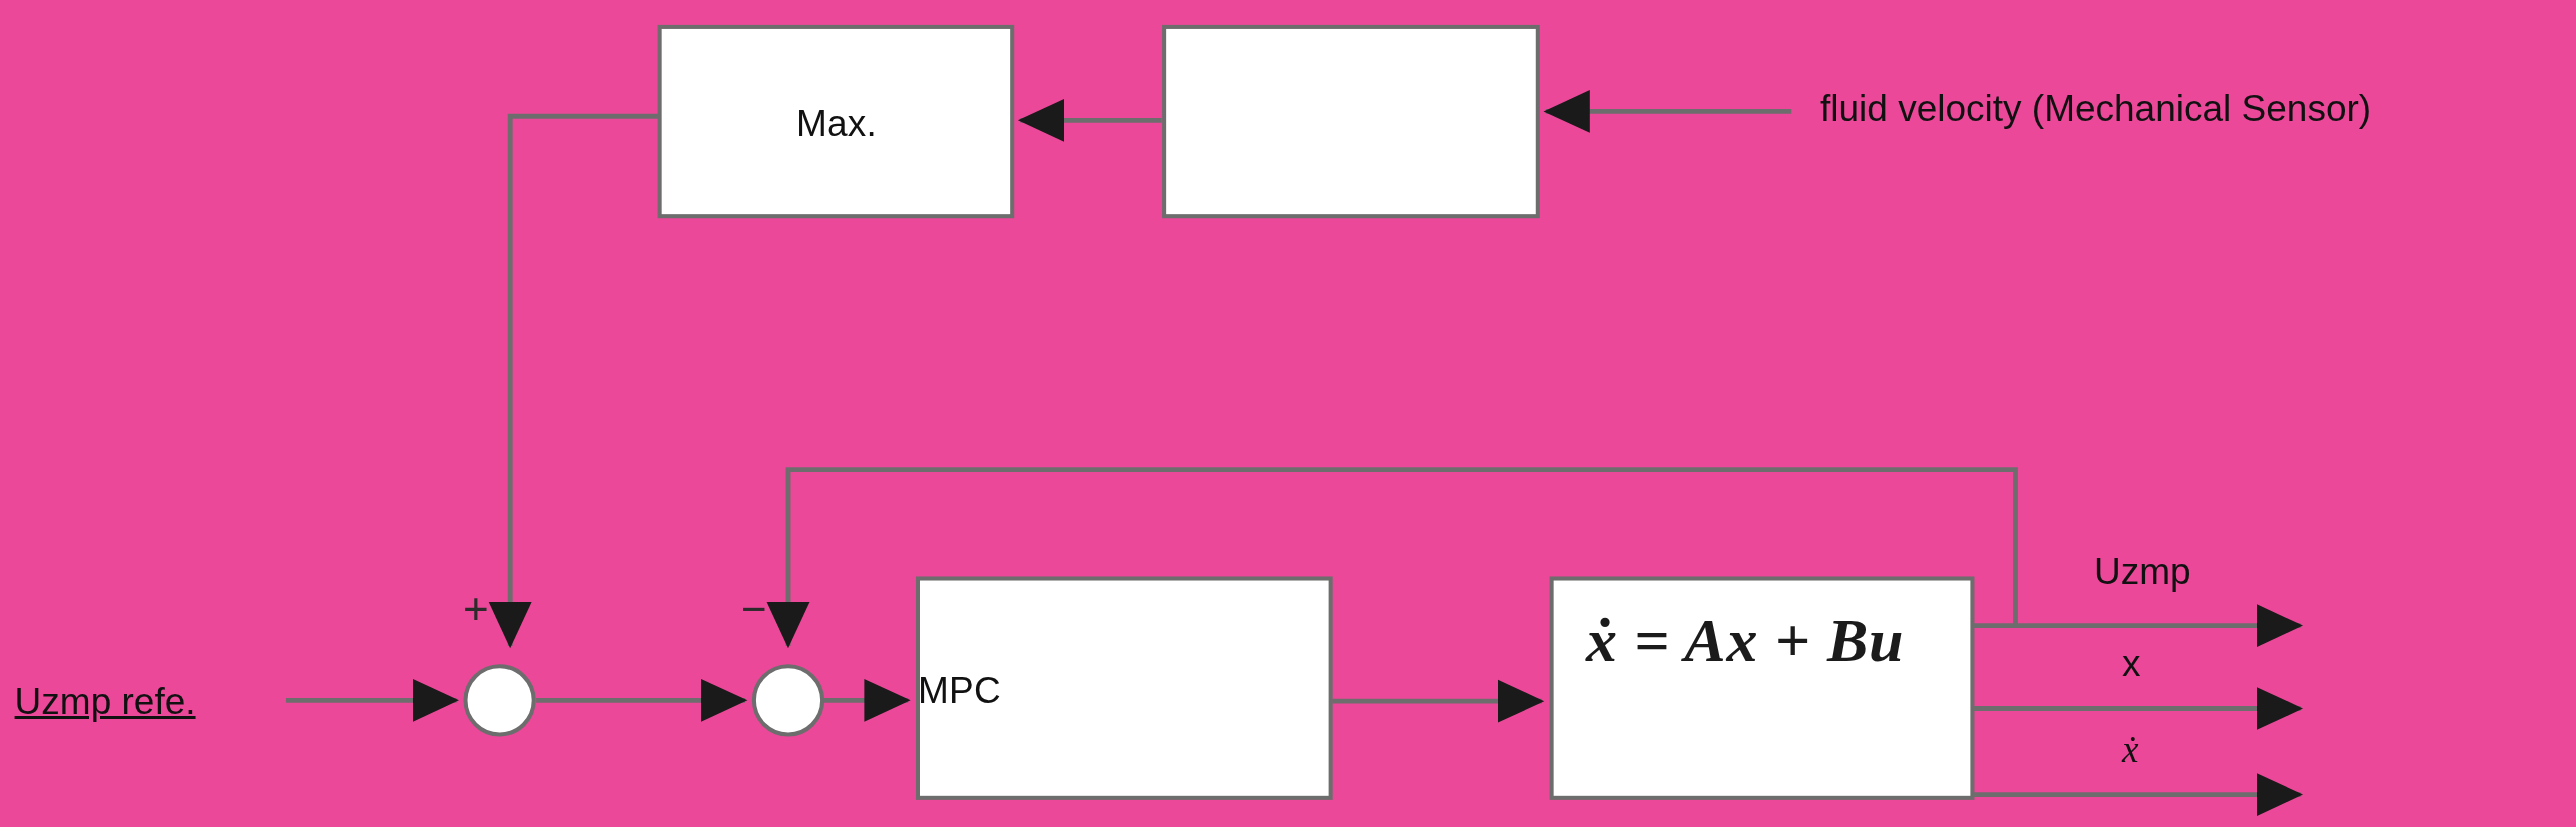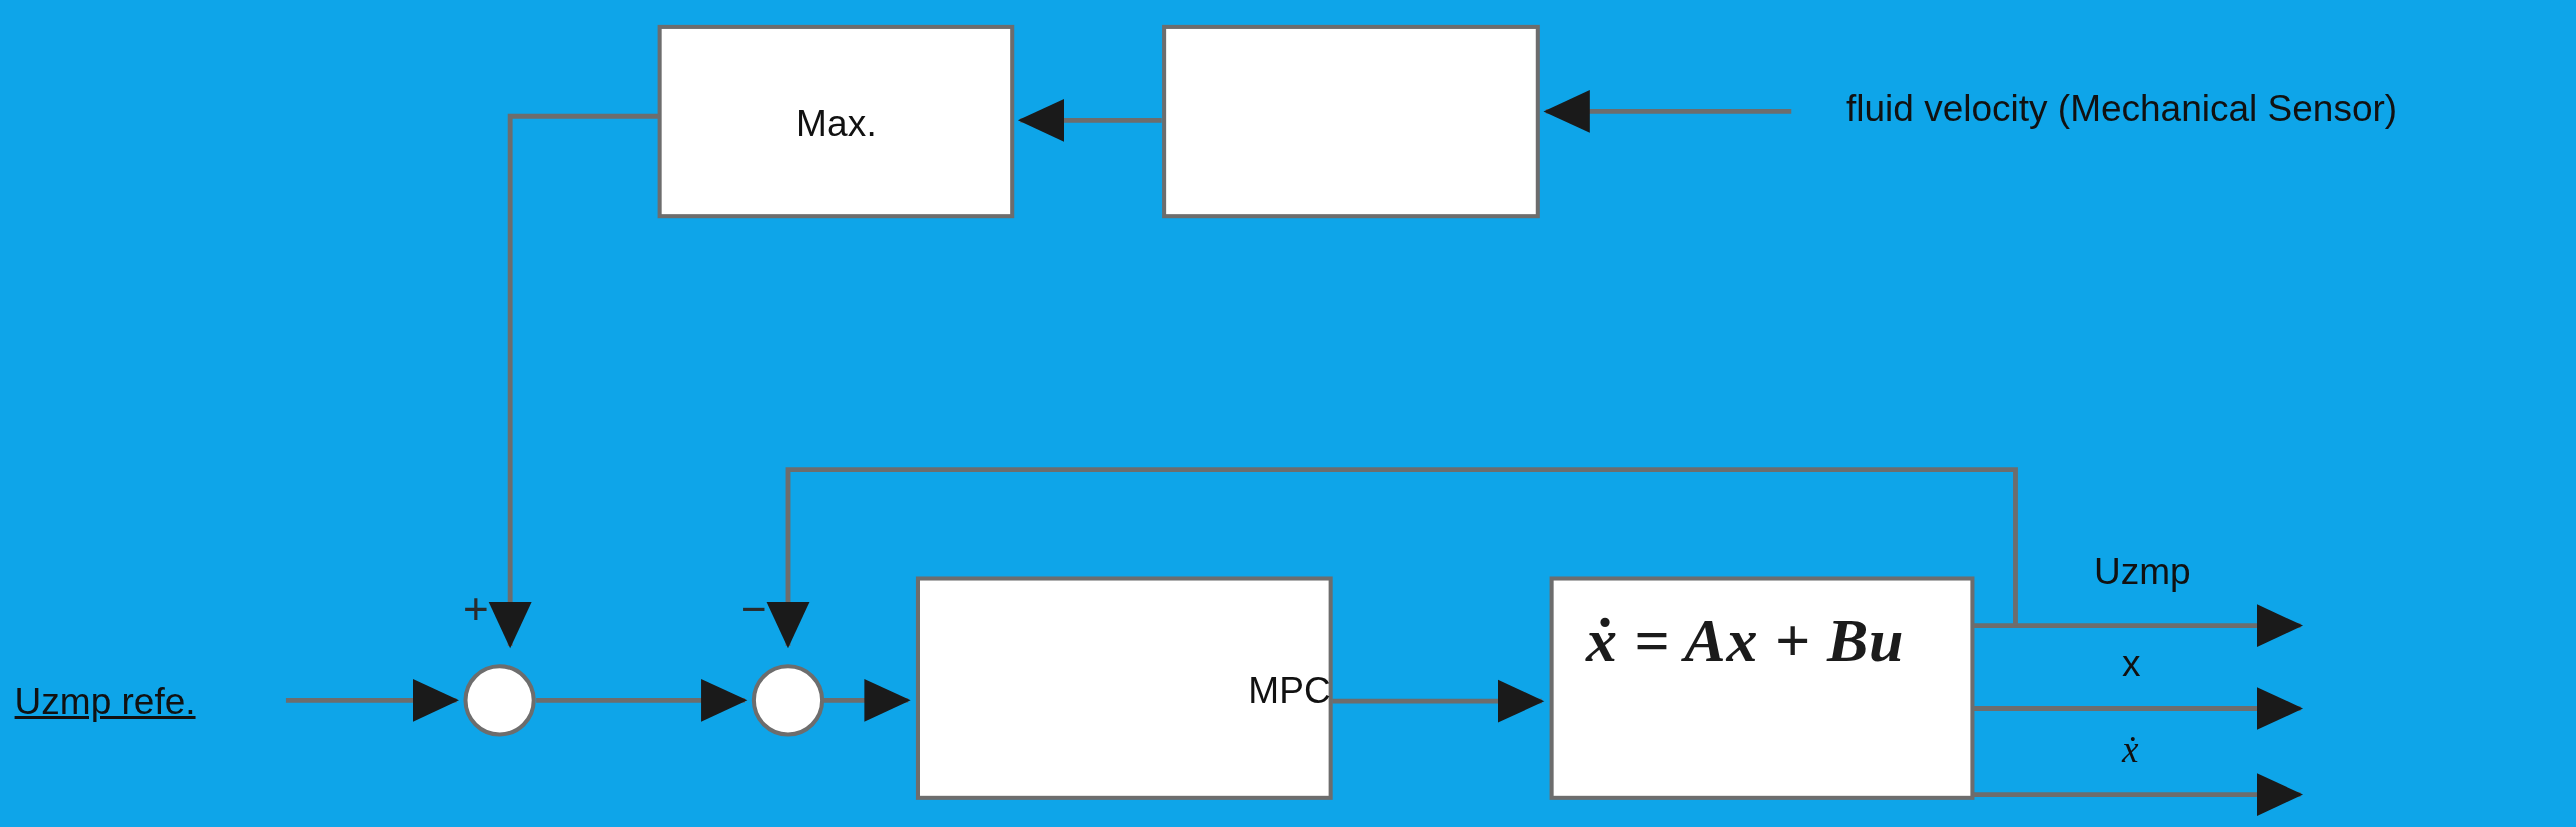--- a/index.html
+++ b/index.html
@@ -7,21 +7,21 @@
     padding: 0;
     background: #ffffff;
   }
   body {
     font-family: "Liberation Sans", sans-serif;
   }
   #diagram-root {
     position: relative;
     width: 2576px;
     height: 828px;
-    background: #0ea5e9;
+    background: #ec4899;
     overflow: hidden;
   }
   #diagram-svg {
     position: absolute;
     left: 0;
     top: 0;
     width: 2576px;
     height: 828px;
   }
   .blk-label {
@@ -116,28 +116,28 @@
     <line x1="2428" y1="872" x2="2832" y2="872" stroke="#6d6d6d" stroke-width="6" marker-end="url(#arrowR)"></line>
 
     <line x1="2428" y1="978" x2="2832" y2="978" stroke="#6d6d6d" stroke-width="6" marker-end="url(#arrowR)"></line>
 
     <polyline points="2481,770 2481,578 970,578 970,795" fill="none" stroke="#6d6d6d" stroke-width="6" marker-end="url(#arrowD)"></polyline>
   </svg>
 
   <div class="blk-label" style="left:660px; top:103px; width:353px; text-align:center;">Max.</div>
 
 
-  <div class="blk-label" style="left:918px; top:670px; width:413px; text-align:right;">MPC</div>
+  <div class="blk-label" style="left:918px; top:670px; width:413px; text-align:left;">MPC</div>
 
   <div class="math-label" style="left:1586px; top:605px;">ẋ = Ax + Bu</div>
 
 
   <div class="sig-label" style="left:14.6px; top:681px;text-decoration:underline;">Uzmp refe.</div>
 
-  <div class="sig-label" style="left:1820px; top:88px;margin-left:26px;">fluid velocity (Mechanical Sensor)</div>
+  <div class="sig-label" style="left:1820px; top:88px;">fluid velocity (Mechanical Sensor)</div>
 
   <div class="sig-label" style="left:2094px; top:551px;">Uzmp</div>
 
   <div class="sig-label" style="left:2122px; top:643px;">x</div>
 
   <div class="math-small" style="left:2122px; top:728px;">ẋ</div>
 
   <div class="sign-label" style="left:463px; top:587px;">+</div>
 
   <div class="sign-label" style="left:741px; top:587px;">−</div>

